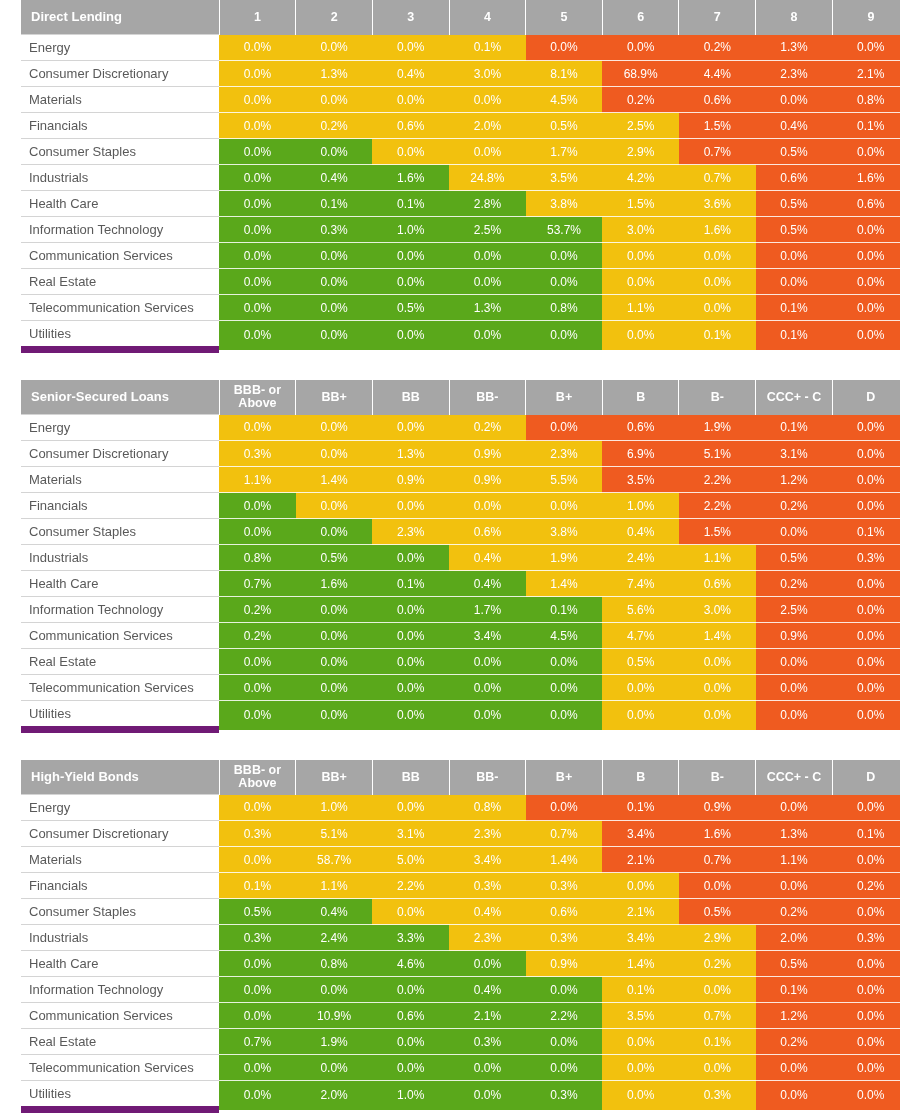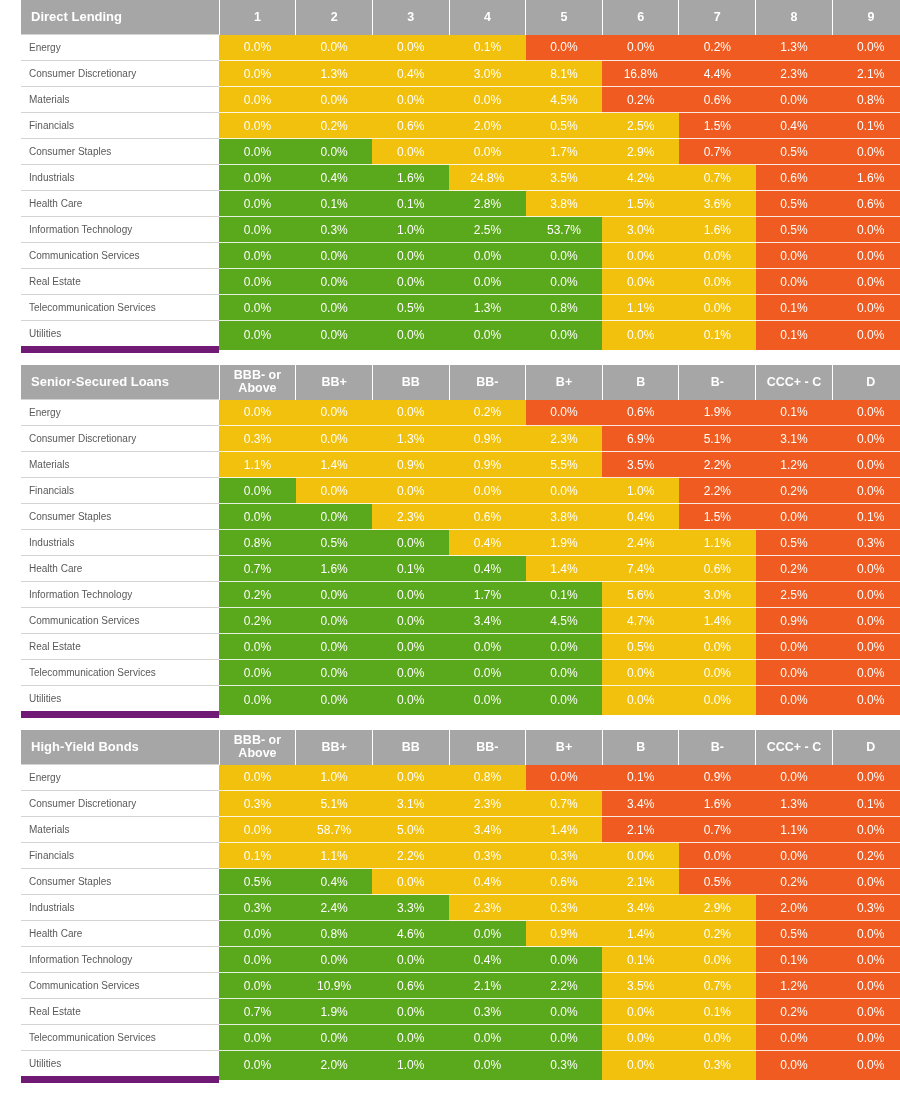--- a/index.html
+++ b/index.html
@@ -4,21 +4,21 @@
 <style>
   html,body{margin:0;padding:0;background:#ffffff;}
   body{
     width:900px;height:1119px;
     font-family:"Liberation Sans", sans-serif;
     -webkit-font-smoothing:antialiased;
   }
   .page{width:900px;height:1119px;position:relative;overflow:hidden;}
 
   .table-block{width:900px;position:relative;}
-  .table-block + .table-block{margin-top:12px;}
+  .table-block + .table-block{margin-top:27px;}
 
   table.grid{
     border-collapse:collapse;
     table-layout:fixed;
     width:888px;
     margin-left:21px;
   }
 
   
   tr.hdr th{
@@ -52,21 +52,21 @@
     color:#ffffff;
     border-bottom:1px solid rgba(255,255,255,0.85);
   }
   tbody tr:last-child td{border-bottom:none;}
 
   td.rowlabel{
     background:#ffffff;
     color:#595959;
     text-align:left;
     padding-left:8px;
-    font-size:10px;
+    font-size:13px;
     border-bottom:1px solid #d4d4d4;
     border-top:1px solid #ffffff;
     white-space:nowrap;
   }
   tbody tr:first-child td.rowlabel{border-top:1px solid #d4d4d4;}
   tbody tr:last-child td.rowlabel{border-bottom:7px solid #701a75;}
 
   .c-green{background:#5aa81b;}
   .c-yellow{background:#f2c10e;}
   .c-orange{background:#ef5b20;}
@@ -121,21 +121,21 @@
               <td class="c-orange">1.3%</td>
               <td class="c-orange">0.0%</td>
             </tr>
             <tr>
               <td class="rowlabel">Consumer Discretionary</td>
               <td class="c-yellow">0.0%</td>
               <td class="c-yellow">1.3%</td>
               <td class="c-yellow">0.4%</td>
               <td class="c-yellow">3.0%</td>
               <td class="c-yellow">8.1%</td>
-              <td class="c-orange">16.8%</td>
+              <td class="c-orange">68.9%</td>
               <td class="c-orange">4.4%</td>
               <td class="c-orange">2.3%</td>
               <td class="c-orange">2.1%</td>
             </tr>
             <tr>
               <td class="rowlabel">Materials</td>
               <td class="c-yellow">0.0%</td>
               <td class="c-yellow">0.0%</td>
               <td class="c-yellow">0.0%</td>
               <td class="c-yellow">0.0%</td>

